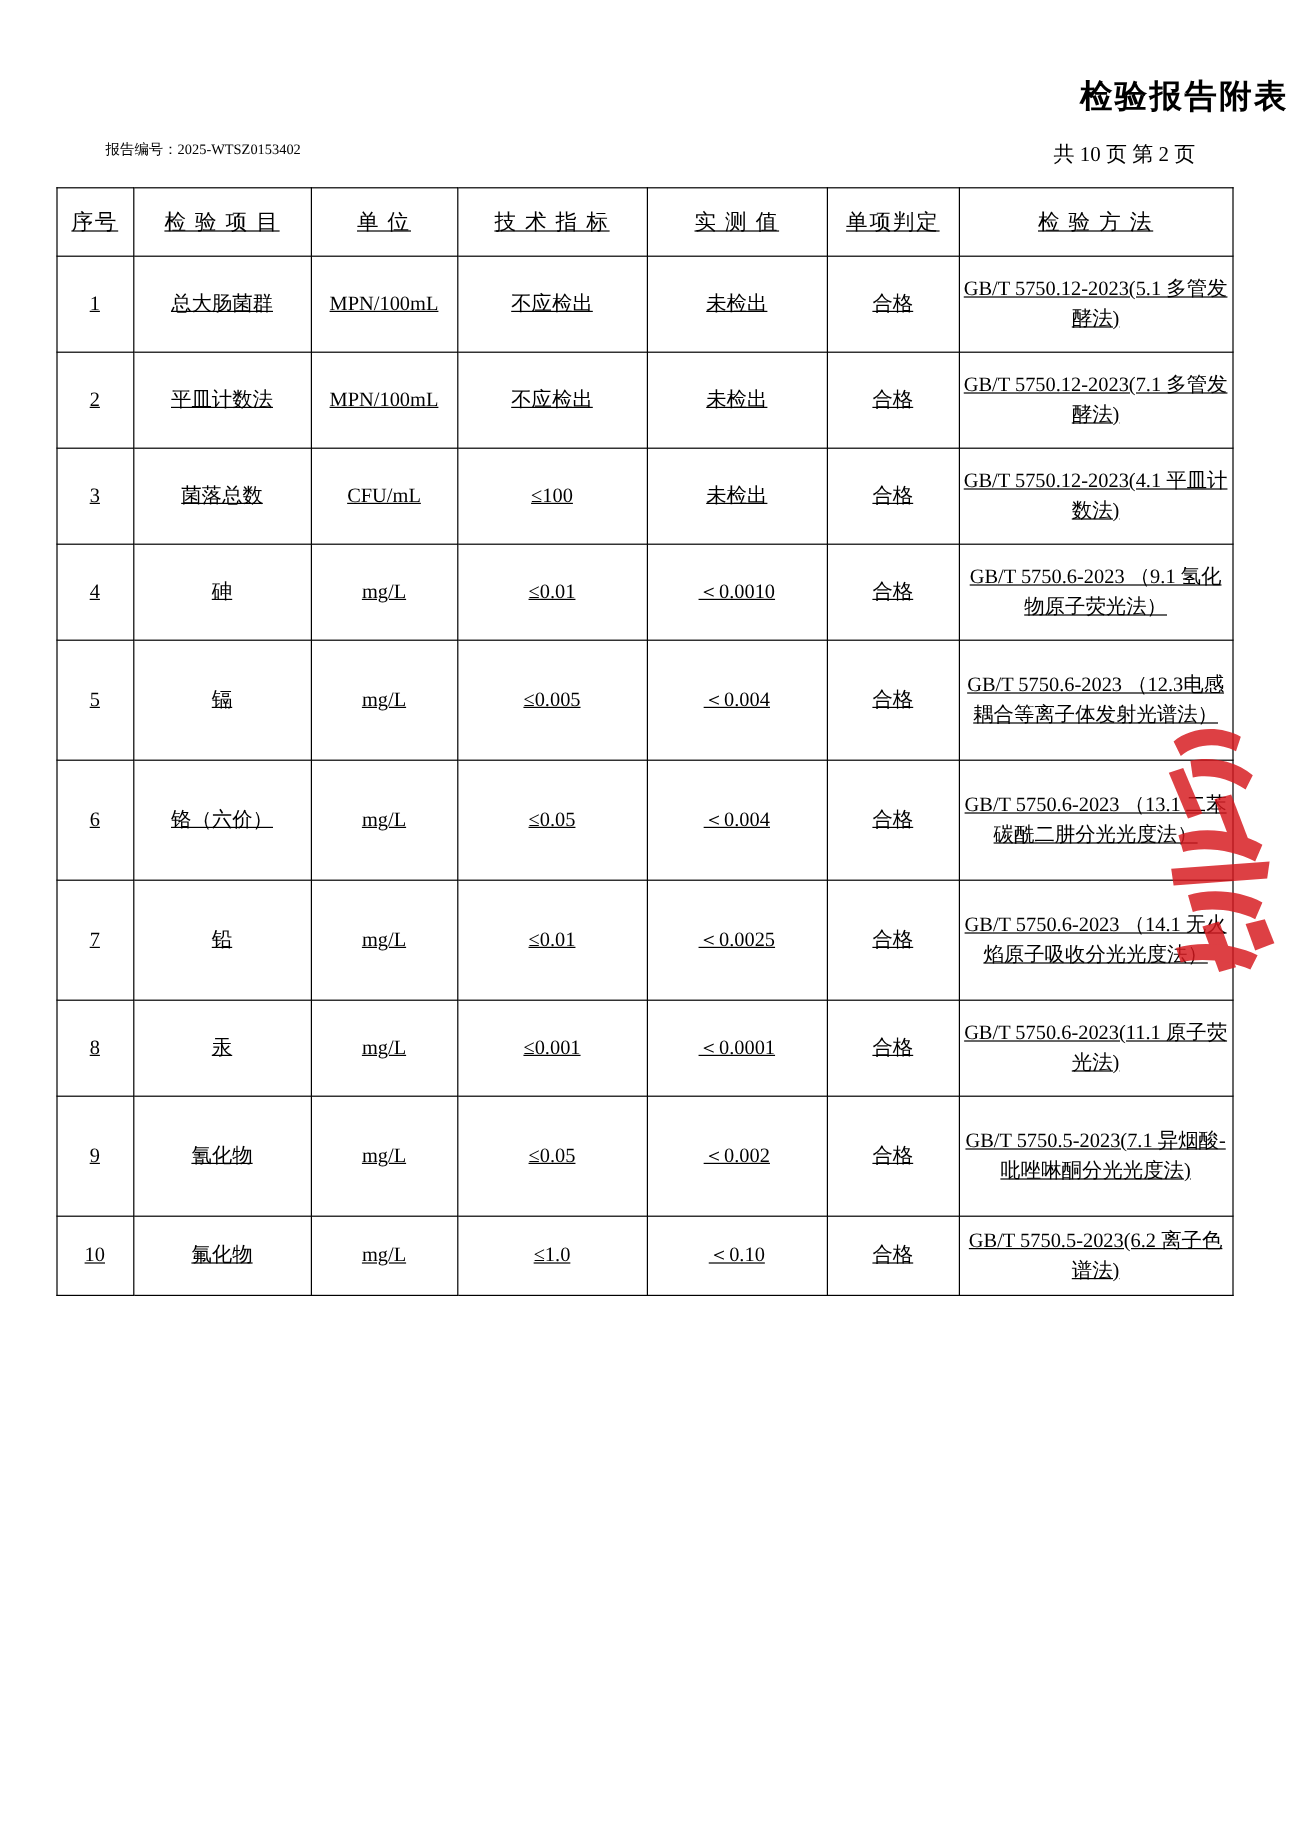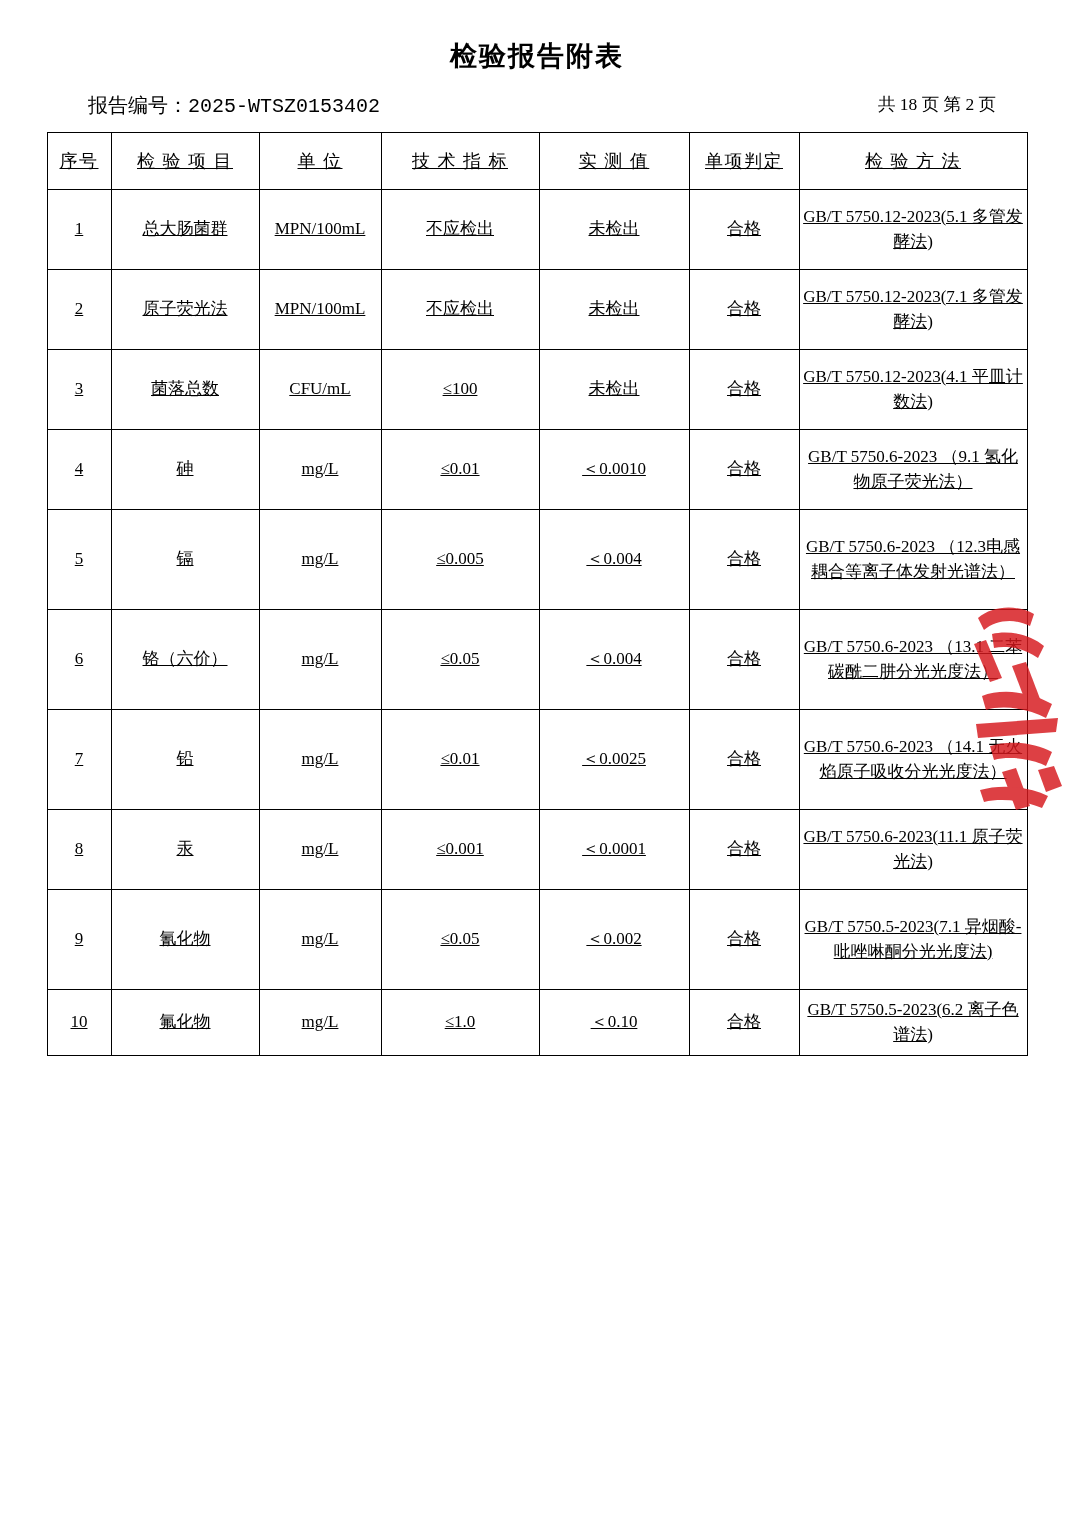--- a/index.html
+++ b/index.html
@@ -16,40 +16,40 @@
     overflow: hidden;
   }
   .page {
     position: relative;
     width: 1074px;
     height: 1520px;
     box-sizing: border-box;
     padding: 0;
   }
   .doc-title {
-    text-align: center;
+    text-align: right;
     font-family: "DejaVu Serif", serif;
     font-size: 27px;
     font-weight: bold;
     letter-spacing: 2px;
     margin: 0;
-    padding-top: 38px;
+    padding-top: 62px;
   }
   .meta-row {
     position: relative;
     margin-top: 18px;
     height: 24px;
     padding: 0 72px 0 88px;
   }
   .report-no {
     position: absolute;
     left: 88px;
     top: 0;
-    font-size: 20px;
-    font-family: Liberation Mono, monospace;
+    font-size: 12px;
+    font-family: Liberation Serif, serif;
     white-space: nowrap;
   }
   .page-no {
     position: absolute;
     right: 78px;
     top: 0;
     font-size: 17.5px;
     font-family: "Liberation Serif", serif;
     white-space: nowrap;
   }
@@ -113,21 +113,21 @@
 <body>
 
 <div class="page">
 
   <div class="doc-title">检验报告附表</div>
 
   <div class="meta-row">
     <div class="report-no">
       <span>报告编号：</span><span>2025-WTSZ0153402</span>
     </div>
-    <div class="page-no">共 18 页  第 2 页</div>
+    <div class="page-no">共 10 页  第 2 页</div>
   </div>
 
   <table class="report">
     <colgroup>
       <col class="c0">
         <col class="c1">
         <col class="c2">
         <col class="c3">
         <col class="c4">
         <col class="c5">
@@ -149,21 +149,21 @@
         <td class="idx">1</td>
         <td class="item">总大肠菌群</td>
         <td class="unit">MPN/100mL</td>
         <td class="spec">不应检出</td>
         <td class="value">未检出</td>
         <td class="verdict">合格</td>
         <td class="method">GB/T 5750.12-2023(5.1 多管发酵法)</td>
       </tr>
       <tr style="height:80px">
         <td class="idx">2</td>
-        <td class="item">原子荧光法</td>
+        <td class="item">平皿计数法</td>
         <td class="unit">MPN/100mL</td>
         <td class="spec">不应检出</td>
         <td class="value">未检出</td>
         <td class="verdict">合格</td>
         <td class="method">GB/T 5750.12-2023(7.1 多管发酵法)</td>
       </tr>
       <tr style="height:80px">
         <td class="idx">3</td>
         <td class="item">菌落总数</td>
         <td class="unit">CFU/mL</td>

